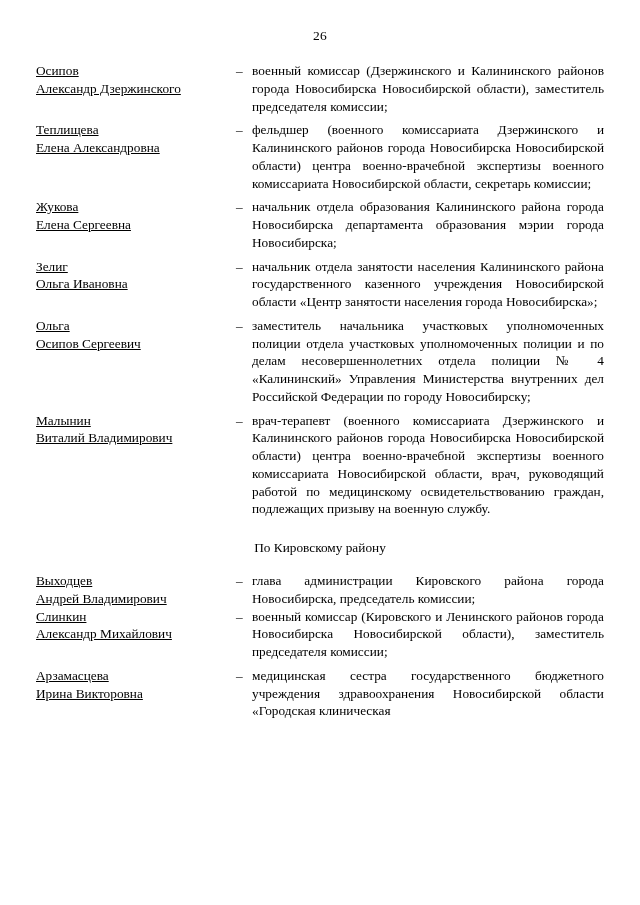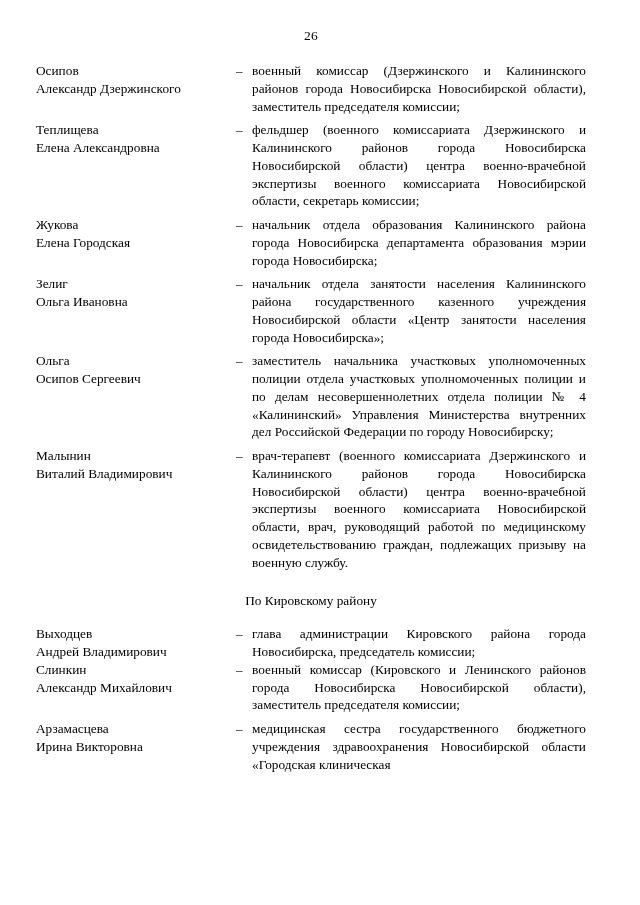--- a/index.html
+++ b/index.html
@@ -12,21 +12,21 @@
     height: 905px;
     font-family: "Liberation Serif", serif;
     color: #000000;
     position: relative;
     overflow: hidden;
   }
   .page {
     width: 640px;
     height: 905px;
     box-sizing: border-box;
-    padding: 28px 54px 20px 36px;
+    padding: 28px 36px 20px 36px;
     position: relative;
   }
   .page-number {
     text-align: center;
     font-size: 13.5px;
     margin-bottom: 18px;
     letter-spacing: 0.2px;
   }
   table.entries {
     width: 100%;
@@ -48,20 +48,21 @@
     text-align: left;
   }
   td.desc-col {
     text-align: justify;
     text-align-last: left;
     hyphens: manual;
     margin-left: 12px;
   }
   .name-line {
     white-space: nowrap;
+    text-decoration: underline;
   }
   .row-gap td {
     height: 6px;
     font-size: 0;
     line-height: 0;
   }
   .section-heading {
     text-align: center;
     font-size: 13.3px;
     padding: 22px 0 16px 0;
@@ -100,21 +101,21 @@
       </tr>
       <tr class="row-gap">
           <td></td>
           <td></td>
           <td></td>
         </tr>
 
       <tr>
         <td class="name-col">
           <div class="name-line">Жукова</div>
-          <div class="name-line">Елена Городская</div>
+          <div class="name-line">Елена Сергеевна</div>
         </td>
         <td class="dash-col">–</td>
         <td class="desc-col">начальник отдела образования Калининского района города Новосибирска департамента образования мэрии города Новосибирска;</td>
       </tr>
       <tr class="row-gap">
           <td></td>
           <td></td>
           <td></td>
         </tr>
 

